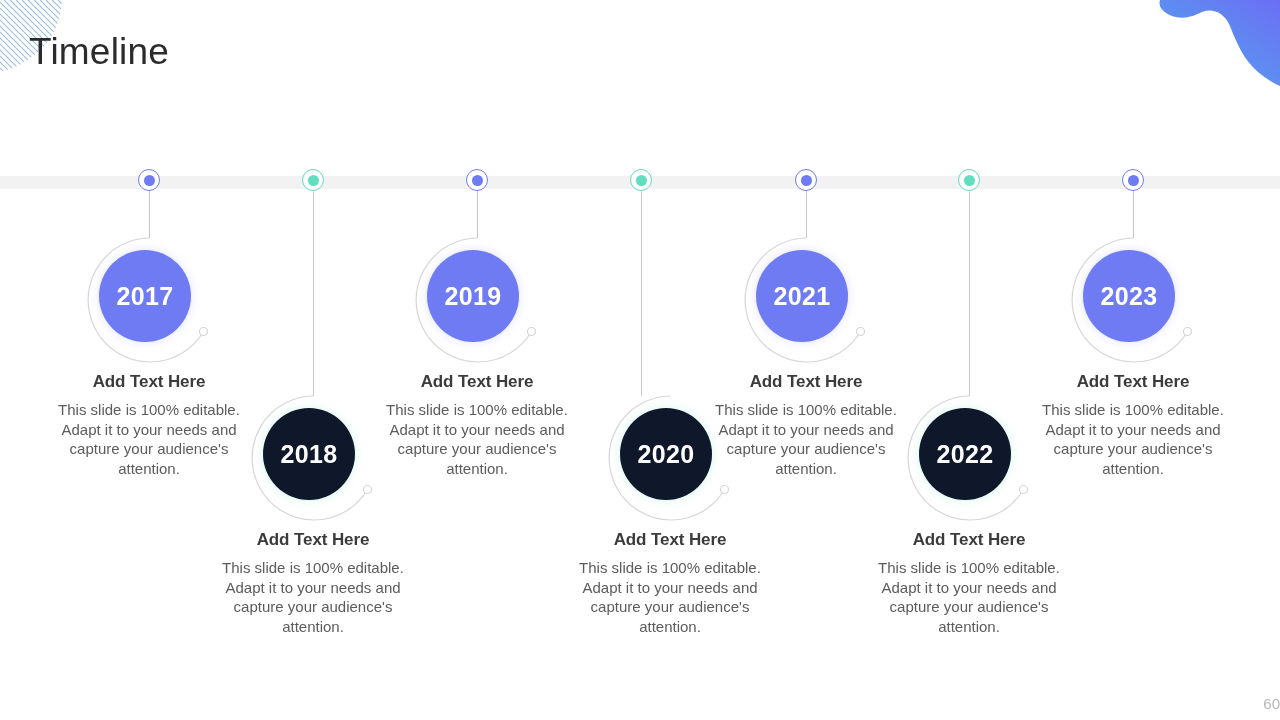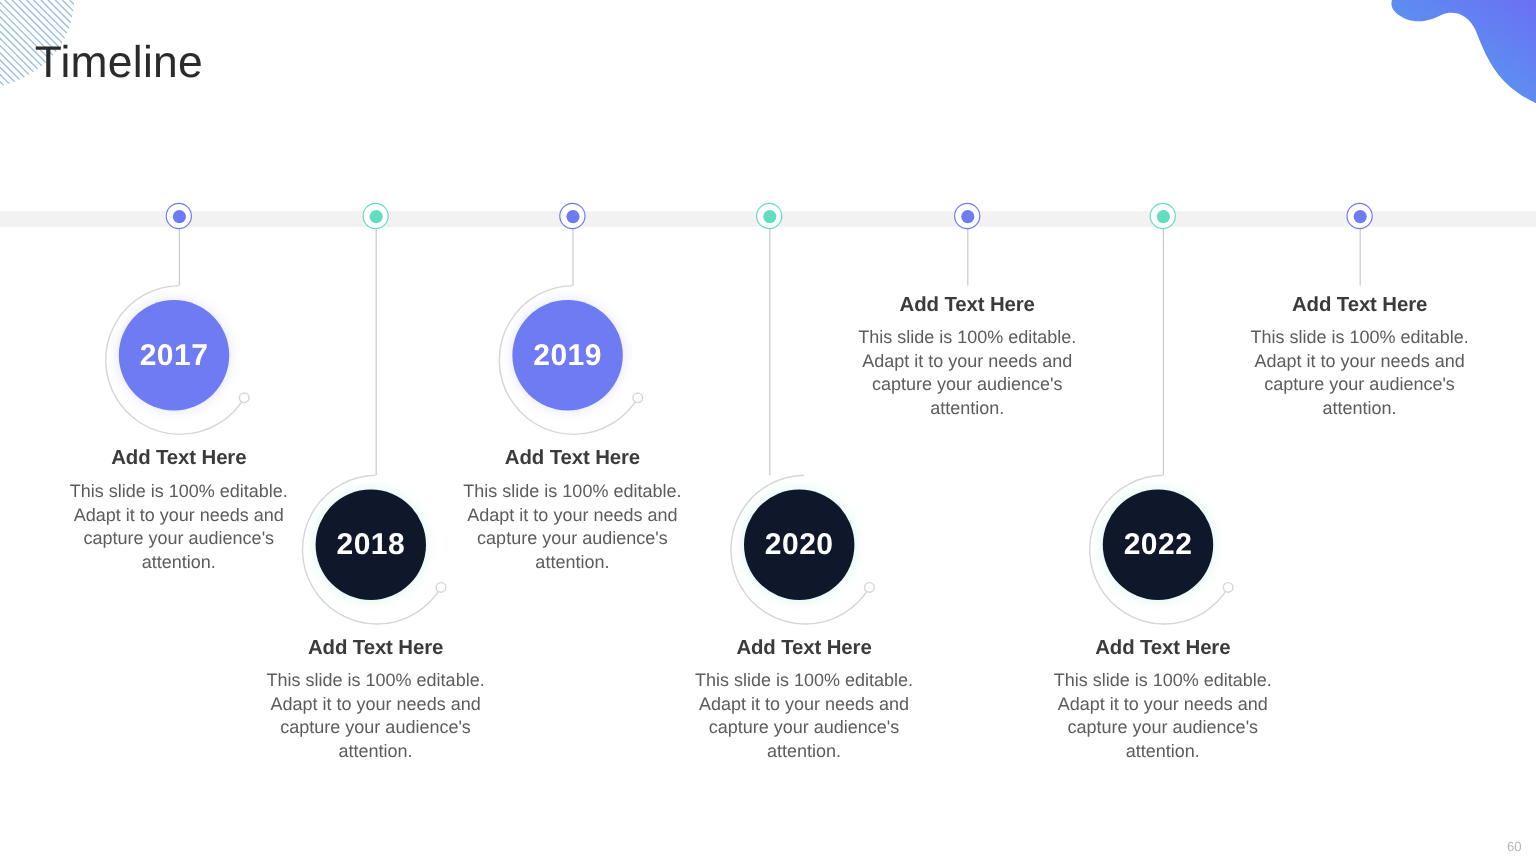--- a/index.html
+++ b/index.html
@@ -151,23 +151,23 @@
     margin-top: 8px;
     font-size: 15px;
     line-height: 19.5px;
     color: #5c5c5c;
     padding: 0 7px;
   }
 
   
   #page-number {
     position: absolute;
-    right: 24px;
+    right: 12px;
     bottom: 8px;
-    font-size: 11px;
+    font-size: 15px;
     color: #b7b7bb;
   }
 </style>
 </head>
 <body>
 
 <div id="slide">
 
   <svg id="corner-stripes" viewBox="0 0 80 80" xmlns="http://www.w3.org/2000/svg">
     <defs>
@@ -282,20 +282,27 @@
           <div class="year-circle teal">2020</div>
         </div>
         <div class="node-heading">Add Text Here</div>
         <div class="node-body">This slide is 100% editable. Adapt it to your needs and capture your audience's attention.</div>
       </div>
       <div class="connector" style="left: 806px; top: 188px; height: 50px;"></div>
       <div class="marker" style="left: 806px;">
         <div class="marker-dot"></div>
       </div>
       <div class="node" style="left: 806px; top: 236px;">
+        <div class="ring-wrap">
+          <svg class="ring-arc" viewBox="0 0 128 128">
+            <path d="M64,2 A62,62 0 1,0 118.5,95.5" fill="none" stroke="#d6d6da" stroke-width="1.2"></path>
+            <circle cx="118.5" cy="95.5" r="4" fill="#ffffff" stroke="#d6d6da" stroke-width="1.2"></circle>
+          </svg>
+          <div class="year-circle">2021</div>
+        </div>
         <div class="node-heading">Add Text Here</div>
         <div class="node-body">This slide is 100% editable. Adapt it to your needs and capture your audience's attention.</div>
       </div>
       <div class="connector" style="left: 969px; top: 188px; height: 208px;"></div>
       <div class="marker teal" style="left: 969px;">
         <div class="marker-dot"></div>
       </div>
       <div class="node" style="left: 969px; top: 394px;">
         <div class="ring-wrap">
           <svg class="ring-arc" viewBox="0 0 128 128">
@@ -305,19 +312,26 @@
           <div class="year-circle teal">2022</div>
         </div>
         <div class="node-heading">Add Text Here</div>
         <div class="node-body">This slide is 100% editable. Adapt it to your needs and capture your audience's attention.</div>
       </div>
       <div class="connector" style="left: 1133px; top: 188px; height: 50px;"></div>
       <div class="marker" style="left: 1133px;">
         <div class="marker-dot"></div>
       </div>
       <div class="node" style="left: 1133px; top: 236px;">
+        <div class="ring-wrap">
+          <svg class="ring-arc" viewBox="0 0 128 128">
+            <path d="M64,2 A62,62 0 1,0 118.5,95.5" fill="none" stroke="#d6d6da" stroke-width="1.2"></path>
+            <circle cx="118.5" cy="95.5" r="4" fill="#ffffff" stroke="#d6d6da" stroke-width="1.2"></circle>
+          </svg>
+          <div class="year-circle">2023</div>
+        </div>
         <div class="node-heading">Add Text Here</div>
         <div class="node-body">This slide is 100% editable. Adapt it to your needs and capture your audience's attention.</div>
       </div>
     </div>
 
   <div id="page-number">60</div>
 </div>
 
 </body></html>

